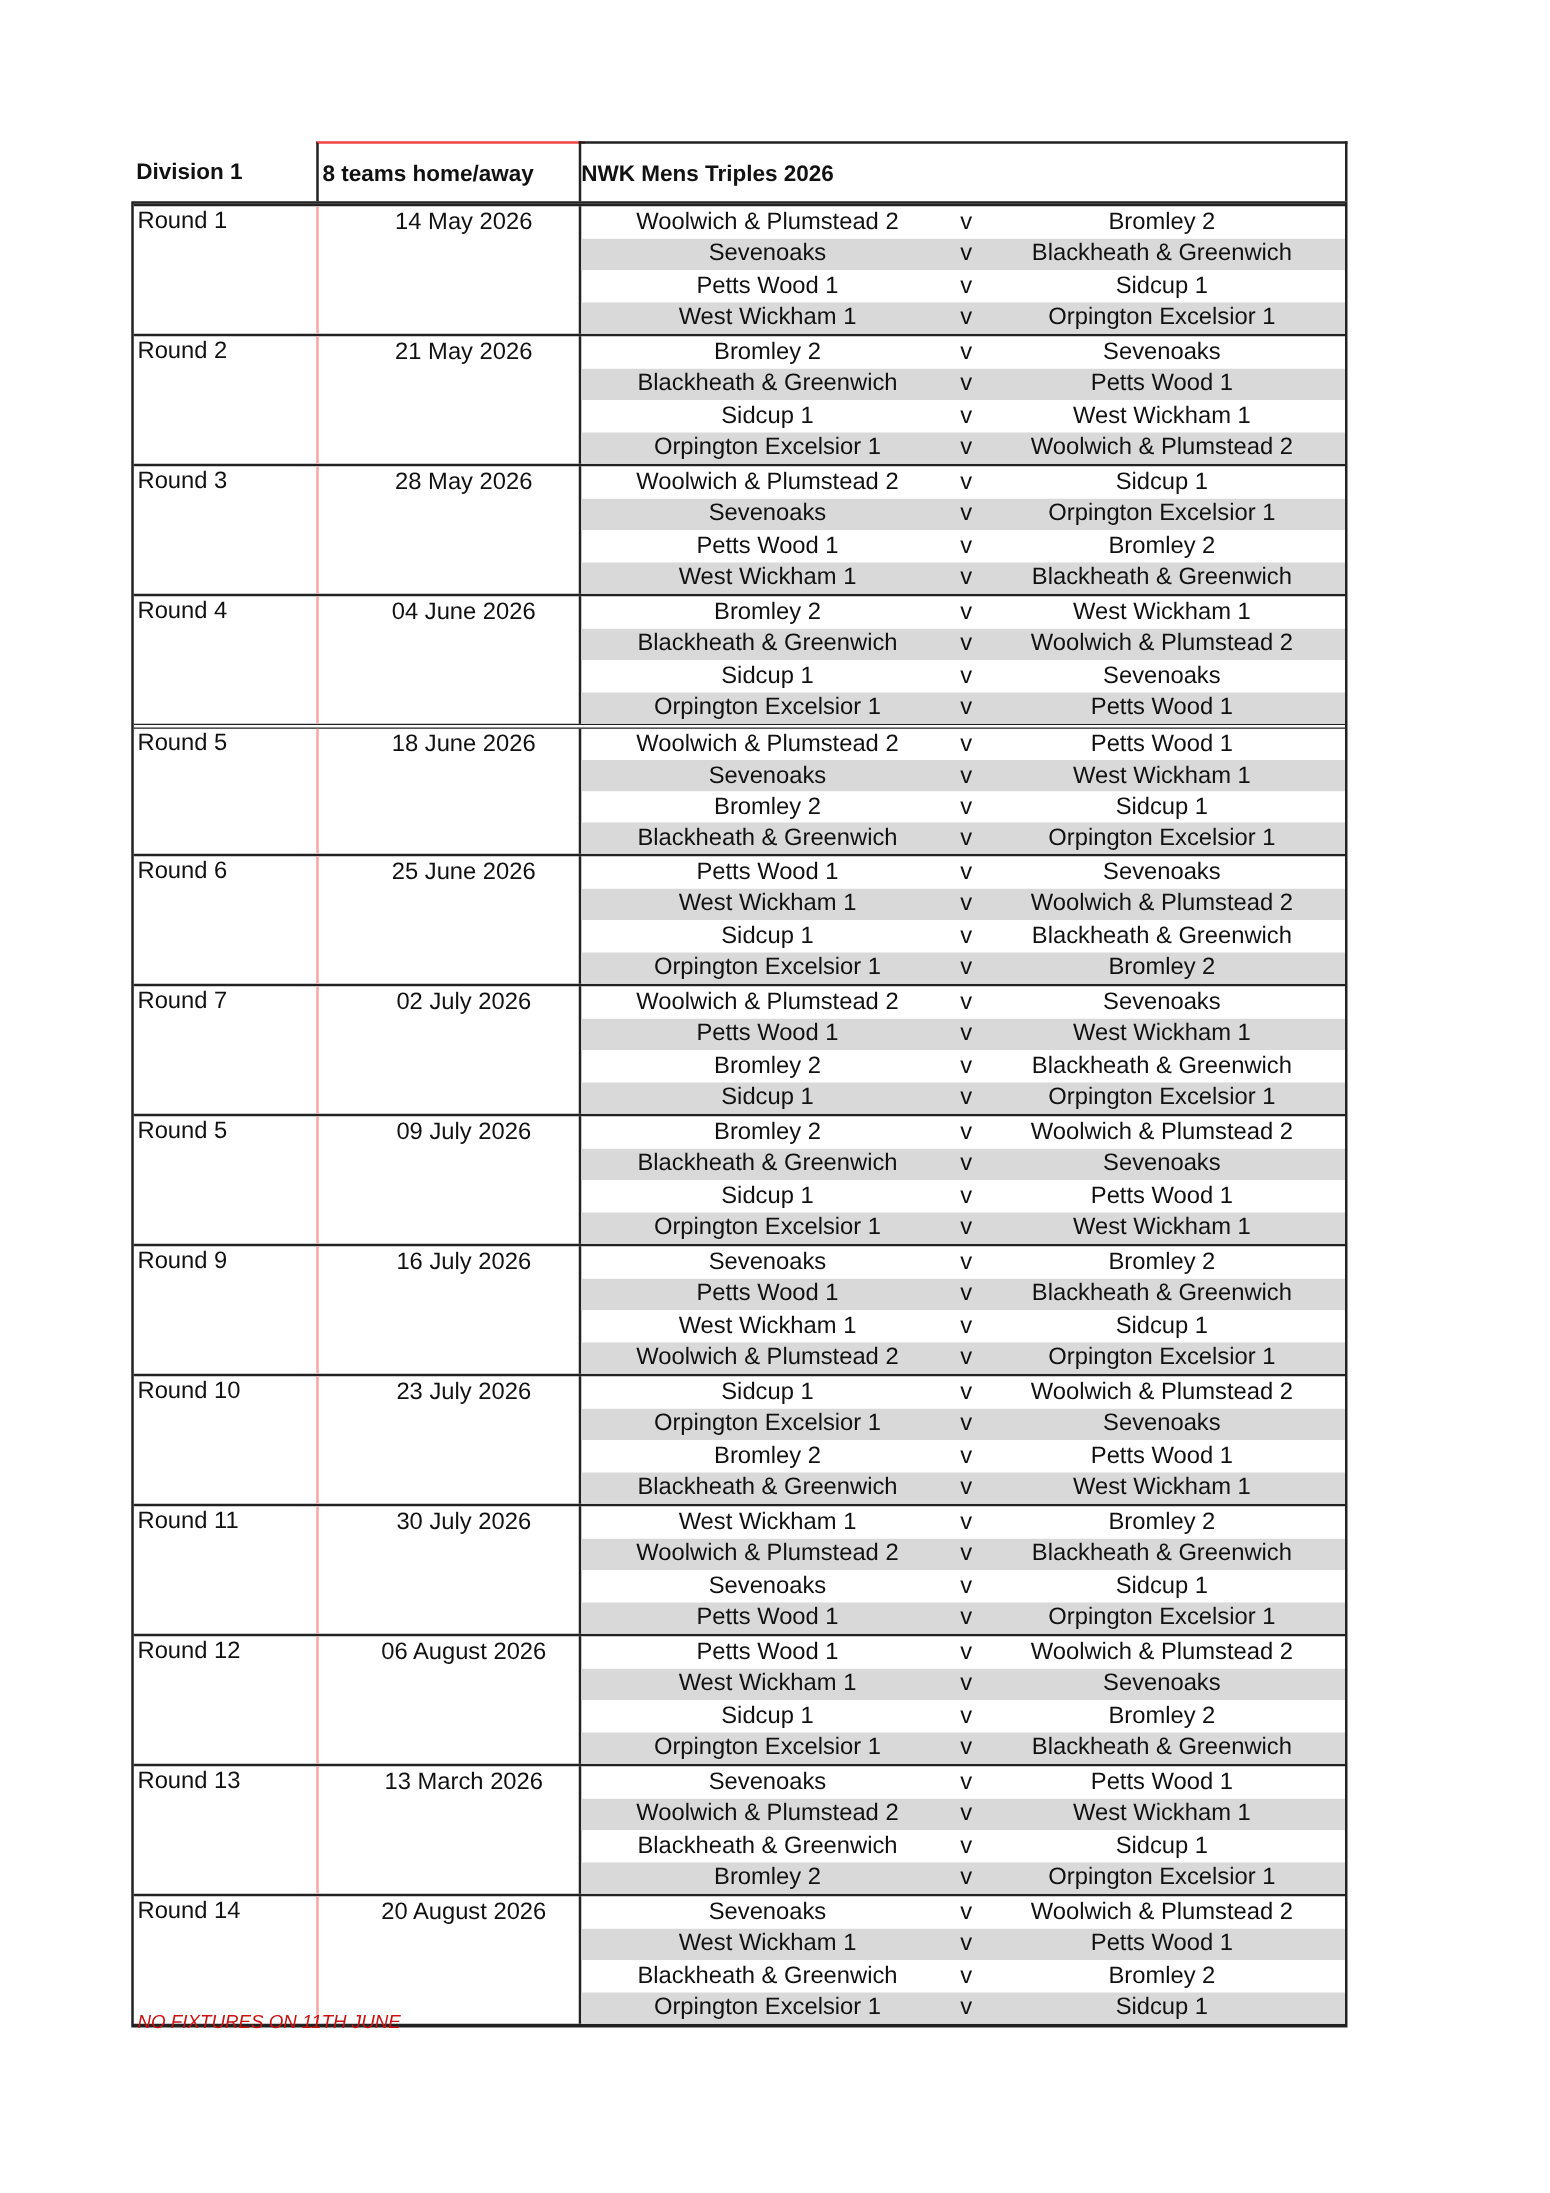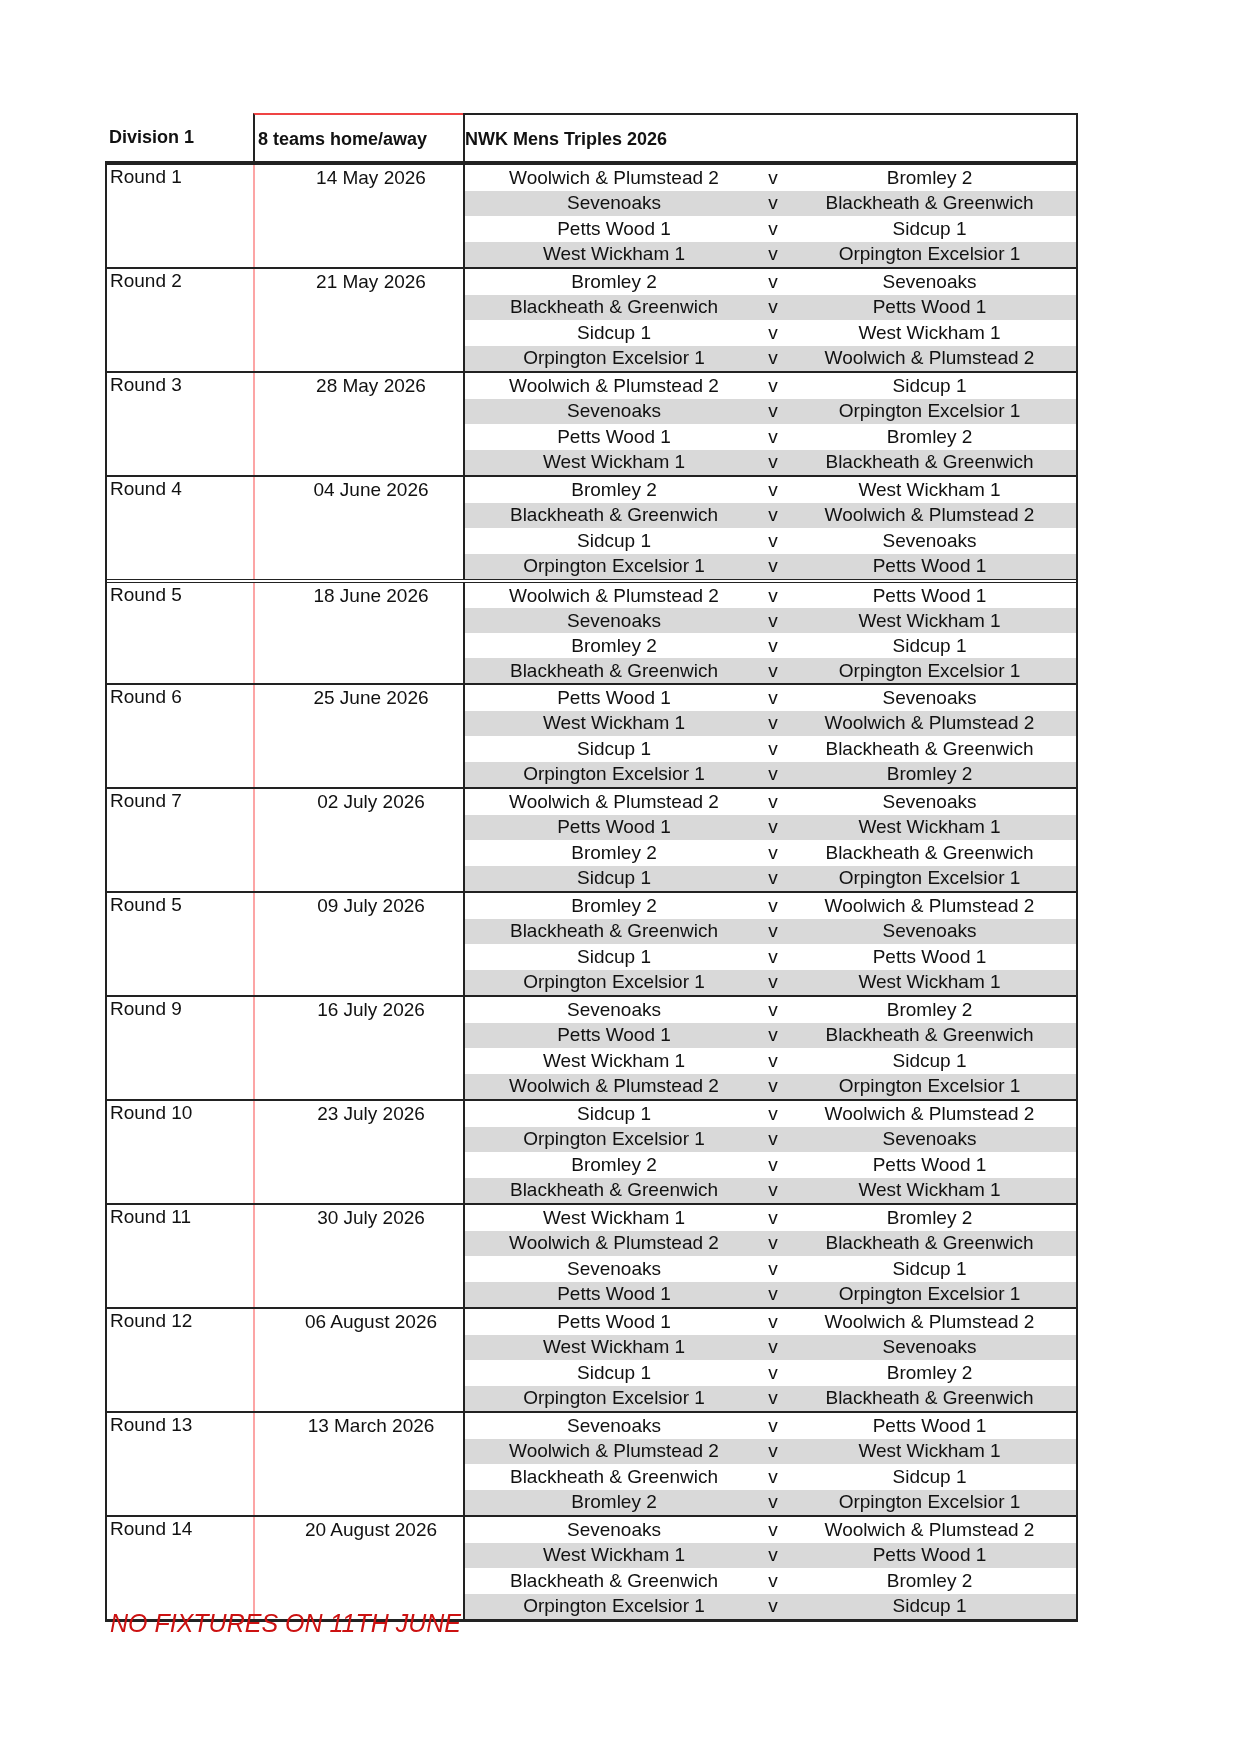--- a/index.html
+++ b/index.html
@@ -23,21 +23,21 @@
                   padding-left: 3px; line-height: 24px; box-sizing: border-box; width: 148px; }
   .round .rdate { width: 210px; border-right: 2px solid #222; font-size: 19px; text-align: center;
                   line-height: 26px; box-sizing: border-box; padding-left: 24px; }
   .round .matches { flex: 1; display: flex; flex-direction: column; }
   .match { flex: 1; display: flex; align-items: center; font-size: 19px; }
   .match:nth-child(even) { background: #d9d9d9; }
   .match .home { width: 298px; text-align: center; }
   .match .vs { width: 20px; text-align: center; }
   .match .away { flex: 1; text-align: center; }
   .note { position: absolute; left: 110px; top: 1609px; color: #cc1111; font-style: italic;
-          font-size: 25px; }
+          font-size: 15px; }
 </style>
 </head>
 <body>
 
 <div class="sheet">
   <div class="hdr">
     <div class="division">Division 1</div>
     <div class="teams-info">8 teams home/away</div>
     <div class="title">NWK Mens Triples 2026</div>
   </div>

